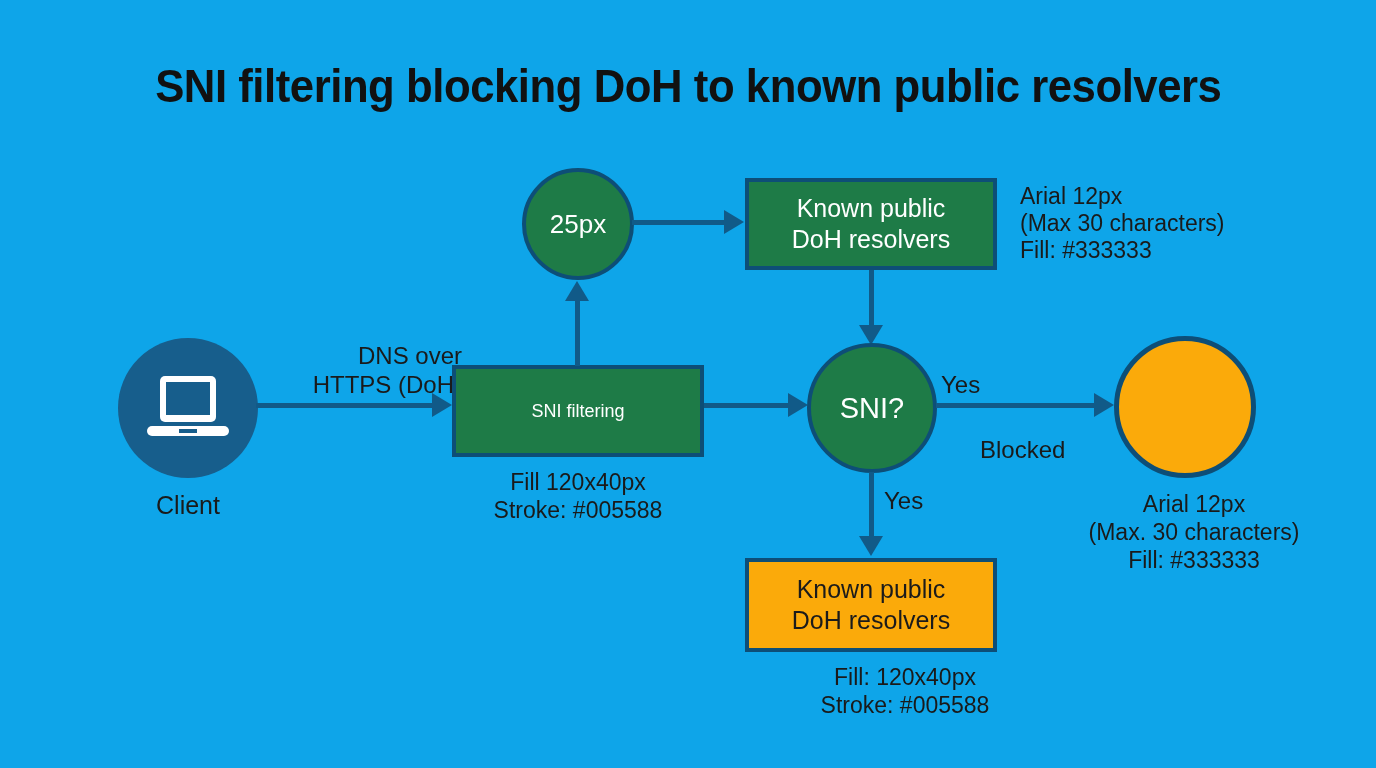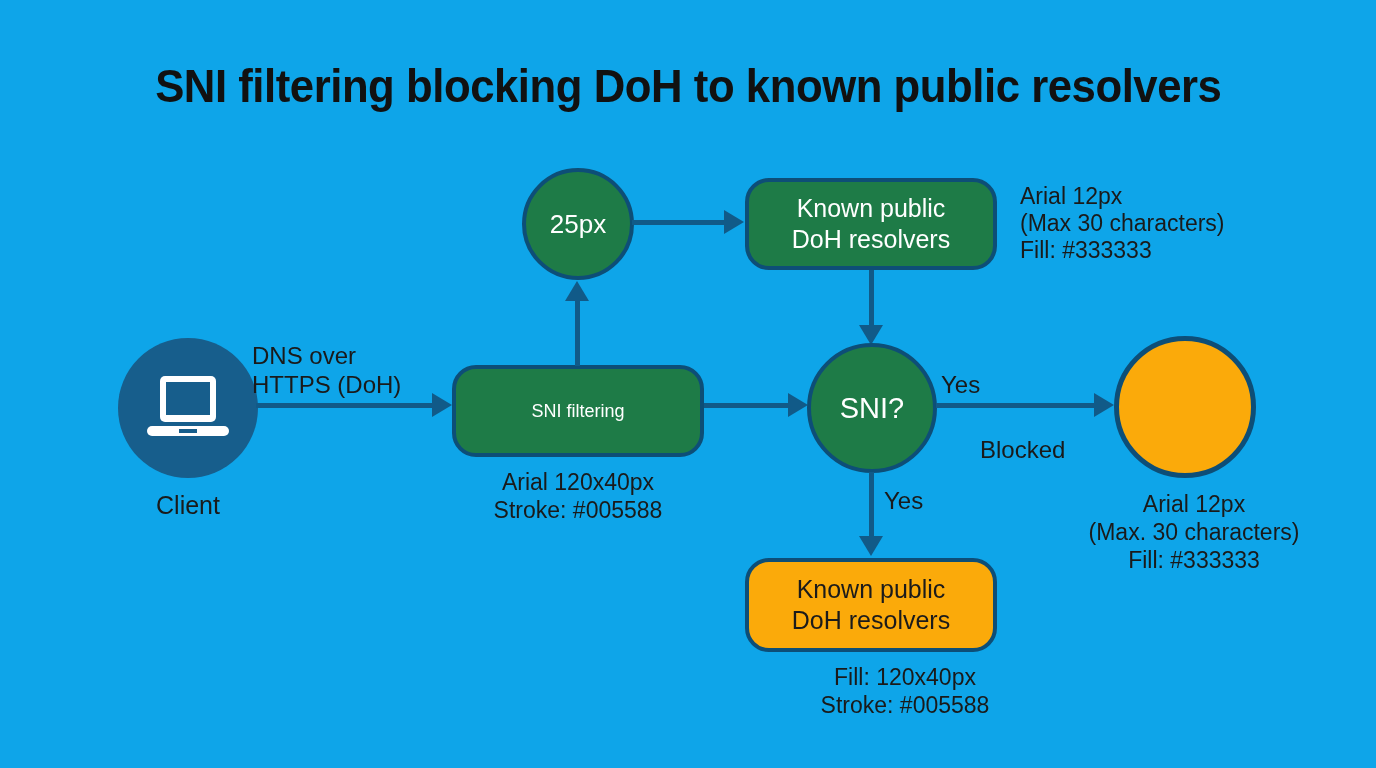--- a/index.html
+++ b/index.html
@@ -36,21 +36,21 @@
     display: inline-block;
     transform: scaleX(0.93);
     transform-origin: center;
     letter-spacing: -0.5px;
   }
   
   .node-box {
     position: absolute;
     width: 252px; height: 92px;
     border: 4px solid var(--stroke-blue);
-    border-radius: 24px;
+    border-radius: 0;
     display: flex; flex-direction: column;
     align-items: center; justify-content: center;
     text-align: center;
     line-height: 31px;
     font-size: 25px;
   }
   .green { background: var(--node-green); color: var(--text-light); }
   .orange { background: var(--node-orange); color: #1b1b1b; }
   .node-circle {
     position: absolute;
@@ -73,21 +73,21 @@
     border-left: 20px solid var(--arrow-blue); }
   .ah-up { position: absolute; width: 0; height: 0;
     border-left: 12px solid transparent; border-right: 12px solid transparent;
     border-bottom: 20px solid var(--arrow-blue); }
   .ah-down { position: absolute; width: 0; height: 0;
     border-left: 12px solid transparent; border-right: 12px solid transparent;
     border-top: 20px solid var(--arrow-blue); }
   
   .lbl { position: absolute; font-size: 24px; color: var(--text-dark); }
   .caption { position: absolute; font-size: 23px; line-height: 28px; text-align: center; color: var(--text-dark); }
-  #doh-label { left: 252px; top: 341px; width: 210px; text-align: left; line-height: 29px; }
+  #doh-label { left: 252px; top: 341px; width: 210px; text-align: right; line-height: 29px; }
   #client-label { left: 118px; top: 491px; width: 140px; text-align: center; font-size: 25px; }
   #sni-caption { left: 438px; top: 468px; width: 280px; }
   #annot-top { position: absolute; left: 1020px; top: 183px; font-size: 23px; line-height: 27px; color: var(--text-dark); }
   #annot-bottom { left: 1058px; top: 490px; width: 272px; }
   #orange-caption { left: 775px; top: 663px; width: 260px; text-align: center; }
   #yes-right { left: 941px; top: 371px; }
   #blocked-label { left: 980px; top: 404px; margin-top: 32px; }
   #yes-down { left: 884px; top: 487px; }
   
   .laptop-svg { display: block; }
@@ -115,21 +115,21 @@
   <div class="ah-right" style="left:432px; top:393px;"></div>
   <div class="lbl" id="doh-label">
     <div>DNS over</div>
     <div>HTTPS (DoH)</div>
   </div>
 
   <div class="node-box green" id="sni-box">
     <span>SNI filtering</span>
   </div>
   <div class="caption" id="sni-caption">
-    <div>Arial 120x40px</div>
+    <div>Fill 120x40px</div>
     <div>Stroke: #005588</div>
   </div>
 
   <div class="v-line" style="left:575px; top:299px; height:67px;"></div>
   <div class="ah-up" style="left:565px; top:281px;"></div>
 
   <div class="node-circle" id="circle-25">
     <span>25px</span>
   </div>
 

